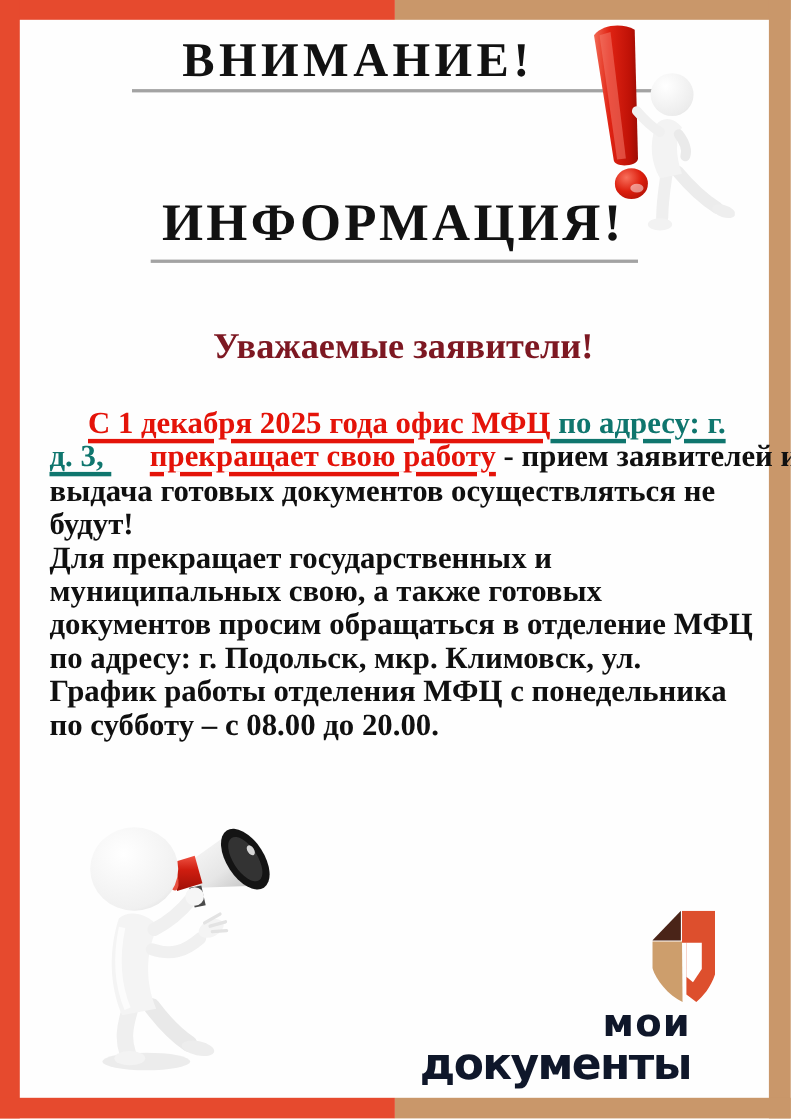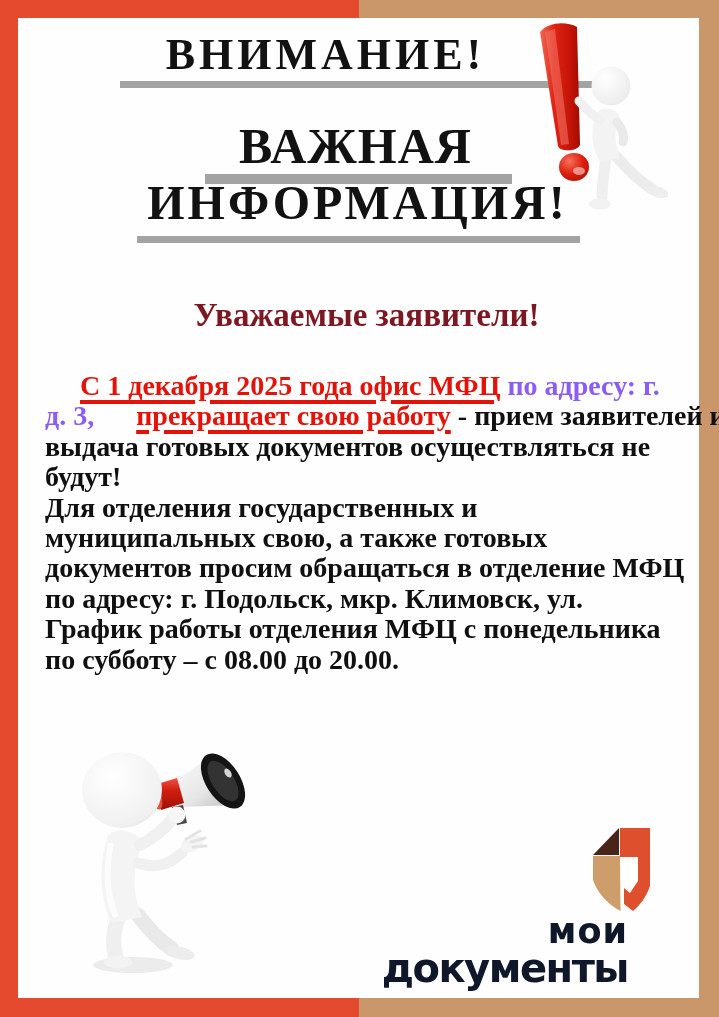--- a/index.html
+++ b/index.html
@@ -14,21 +14,21 @@
   .bar{position:absolute;}
   .bar-top-red{left:0;top:0;width:359px;height:18px;background:#e64a2e;}
   .bar-top-tan{left:359px;top:0;width:360px;height:18px;background:#c9976a;}
   .bar-left{left:0;top:0;width:18px;height:1017px;background:#e64a2e;}
   .bar-right{left:699px;top:0;width:20px;height:1017px;background:#c9976a;}
   .bar-bottom-red{left:0;top:998px;width:359px;height:19px;background:#e64a2e;}
   .bar-bottom-tan{left:359px;top:998px;width:360px;height:19px;background:#c9976a;}
 
   
   .title-line{position:absolute;left:18px;right:20px;text-align:center;font-weight:bold;color:#121212;white-space:nowrap;}
-  .title-line .u{display:inline-block;border-bottom:7px solid #a3a3a3;}
+  .title-line .u{display:inline-block;border-bottom:3px solid #a3a3a3;}
   .t1{top:33px;font-size:44px;line-height:44px;letter-spacing:4px;}
   .t1 .u{padding:0 112px 4px 46px;}
   .t2{top:121px;font-size:50px;line-height:50px;letter-spacing:1px;}
   .t2 .u{padding:0 40px 3px 34px;border-bottom-width:10px;}
   .t3{top:179px;font-size:48px;line-height:48px;letter-spacing:3px;}
   .t3 .u{padding:0 12px 9px 10px;}
 
   
   .subtitle{
     position:absolute;left:18px;right:20px;top:297px;
@@ -44,21 +44,22 @@
   }
   .bline{white-space:nowrap;}
   .seg-ru{
     color:#e41309;
     text-decoration:underline;
     text-decoration-thickness:4px;
     text-underline-offset:5px;
     margin-left:35px;
   }
   .seg-bu{
-    color:#8b5cf6;
+    color:#0f766e;
+    text-decoration:underline;
     text-decoration-thickness:3.5px;
     text-underline-offset:5px;
   }
 
   
   .excl-figure{position:absolute;left:528px;top:18px;width:140px;height:195px;}
   .mega-figure{position:absolute;left:58px;top:743px;width:190px;height:238px;}
 
   
   .logo-shield{position:absolute;left:593px;top:828px;width:57px;height:84px;}
@@ -77,23 +78,20 @@
 
   <div class="bar bar-top-red"></div>
   <div class="bar bar-top-tan"></div>
   <div class="bar bar-left"></div>
   <div class="bar bar-right"></div>
   <div class="bar bar-bottom-red"></div>
   <div class="bar bar-bottom-tan"></div>
 
   <div class="title-line t1">
     <span class="u">ВНИМАНИЕ!</span>
-  </div>
-  <div class="title-line t2">
-    <span class="u">ВАЖНАЯ</span>
   </div>
   <div class="title-line t3">
     <span class="u">ИНФОРМАЦИЯ!</span>
   </div>
 
   <svg class="excl-figure" viewBox="0 0 140 195">
     <defs>
       <linearGradient id="gRed" x1="0" y1="0" x2="1" y2="0">
         <stop offset="0" stop-color="#f26a55"></stop>
         <stop offset="0.35" stop-color="#e02313"></stop>
@@ -130,21 +128,21 @@
     </g>
   </svg>
 
   <div class="subtitle">Уважаемые заявители!</div>
 
   <div class="body-text">
       <div class="bline"><span class="seg-ru">С 1 декабря 2025 года офис МФЦ</span><span class="seg-bu"> по адресу: г.</span></div>
       <div class="bline"><span class="seg-bu">д. 3, </span><span class="seg-ru">прекращает свою работу</span><span> - прием заявителей и</span></div>
       <div class="bline"><span>выдача готовых документов осуществляться не</span></div>
       <div class="bline"><span>будут!</span></div>
-      <div class="bline"><span>Для отделения государственных и</span></div>
+      <div class="bline"><span>Для прекращает государственных и</span></div>
       <div class="bline"><span>муниципальных свою, а также готовых</span></div>
       <div class="bline"><span>документов просим обращаться в отделение МФЦ</span></div>
       <div class="bline"><span>по адресу: г. Подольск, мкр. Климовск, ул.</span></div>
       <div class="bline"><span>График работы отделения МФЦ с понедельника</span></div>
       <div class="bline"><span>по субботу – с 08.00 до 20.00.</span></div>
     </div>
 
   <svg class="mega-figure" viewBox="0 0 190 238">
     <defs>
       <radialGradient id="mHead" cx="0.38" cy="0.32" r="0.95">

